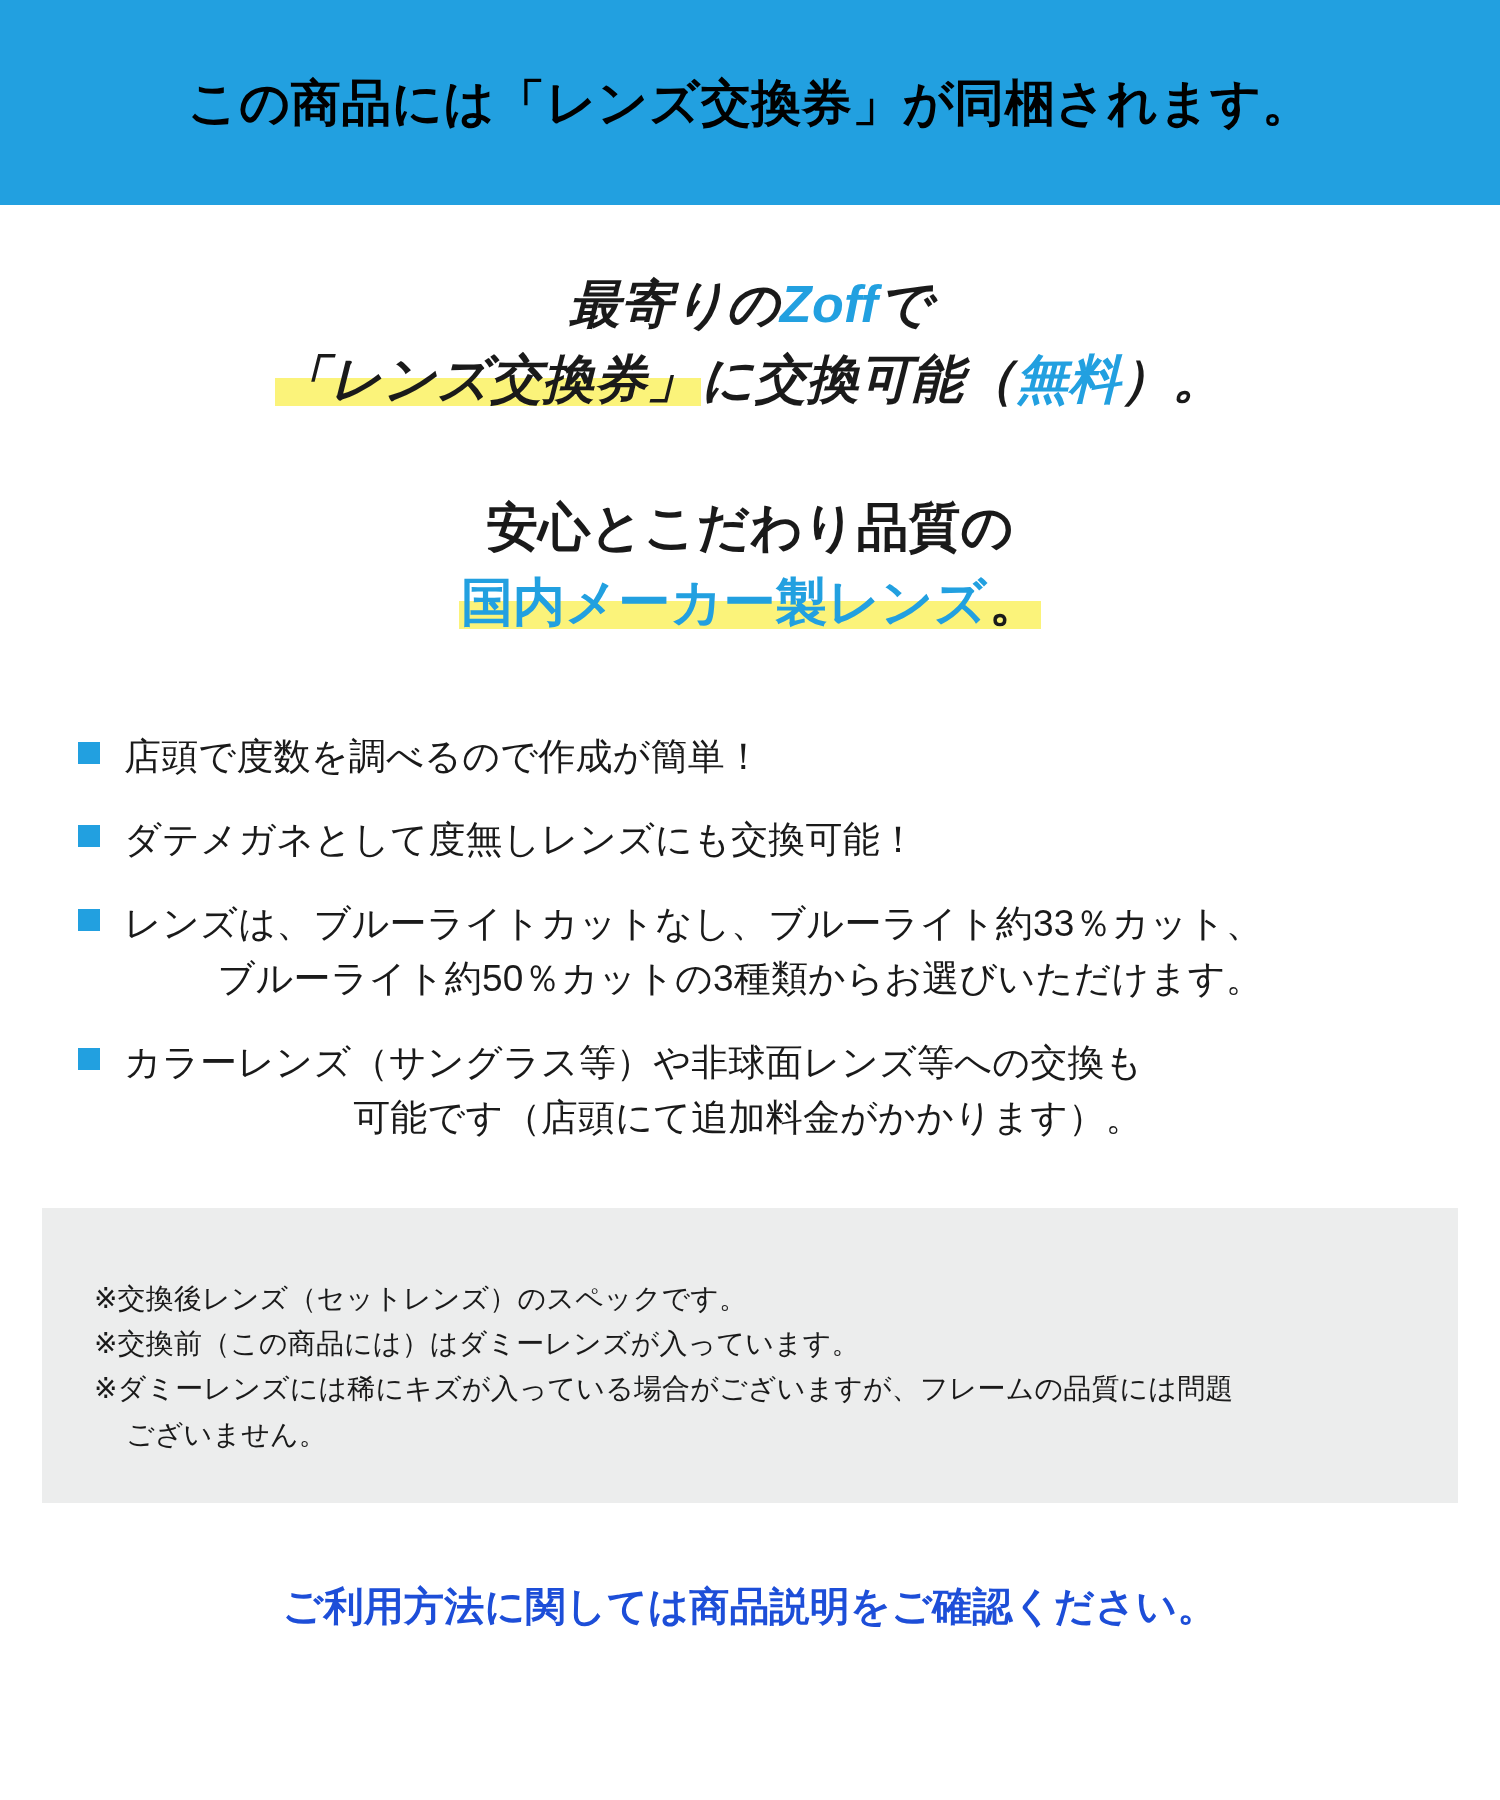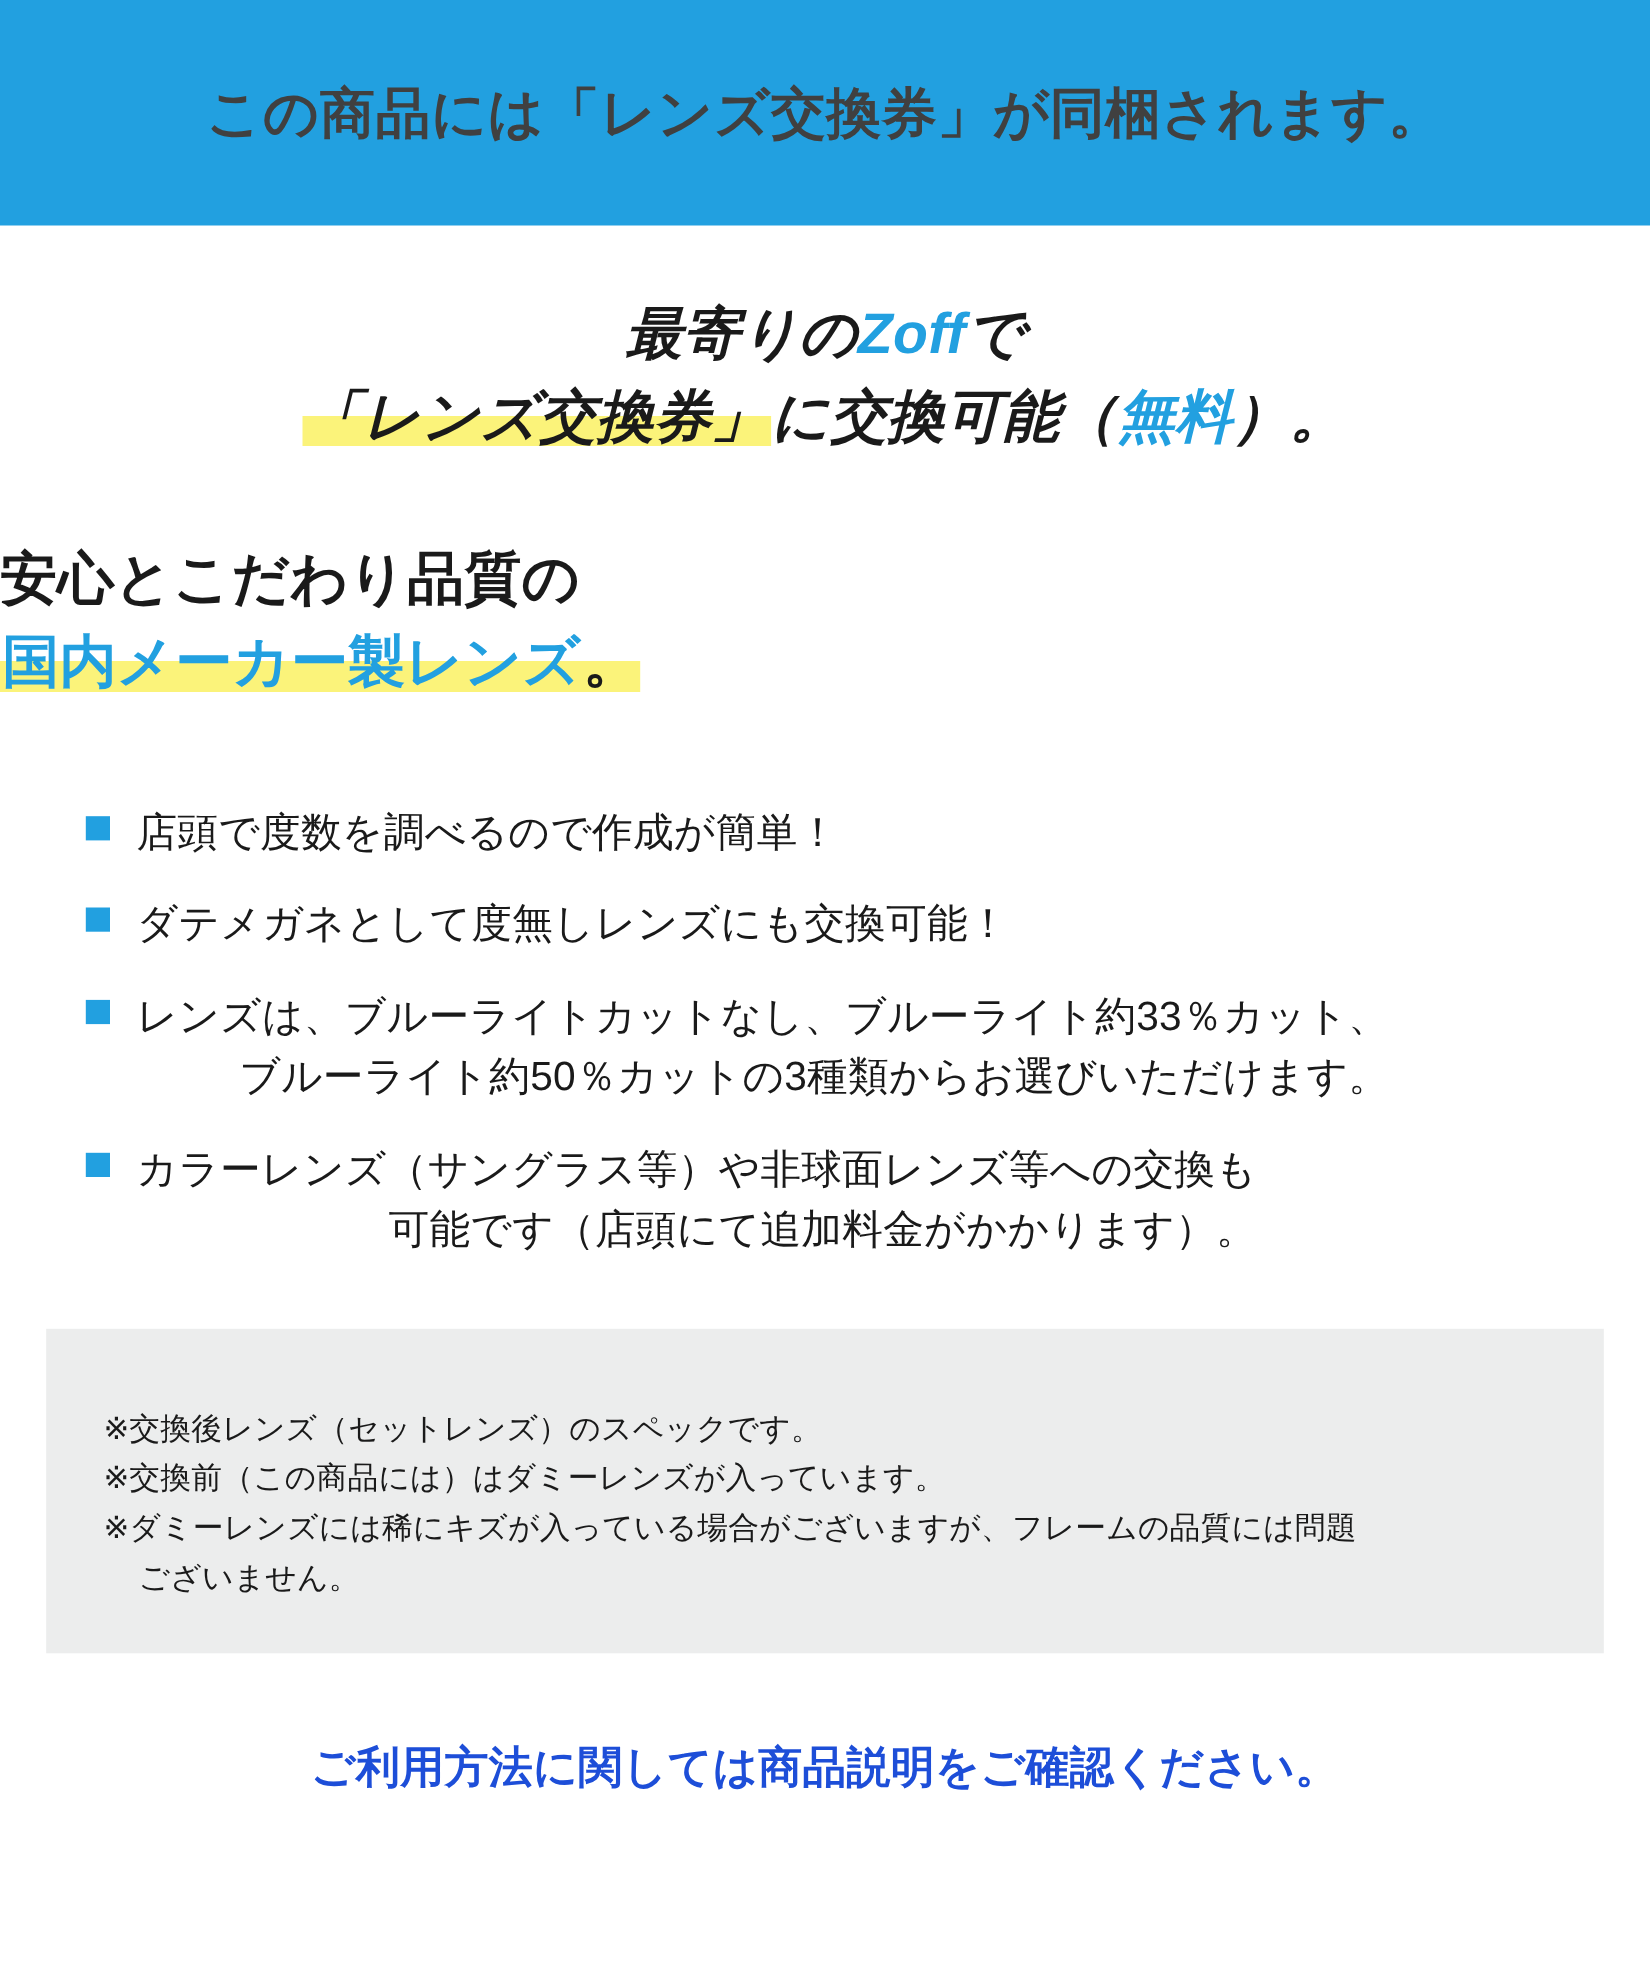--- a/index.html
+++ b/index.html
@@ -18,21 +18,21 @@
   
   .banner {
     background: #22a0e0;
     height: 205px;
     display: flex;
     align-items: center;
     justify-content: center;
     box-sizing: border-box;
   }
   .banner-text {
-    color: #404040;
+    color: #000000;
     font-size: 50px;
     font-weight: bold;
     letter-spacing: 0.01em;
     text-align: center;
     line-height: 1.2;
   }
 
   
   .headline {
     margin-top: 62px;
@@ -54,20 +54,21 @@
   .hl-yellow {
     background: linear-gradient(transparent 48%, #fbf37a 48%, #fbf37a 96%, transparent 96%);
     padding: 0 2px;
   }
   .blue-text {
     color: #22a0e0;
   }
 
   .headline2 {
     margin-top: 72px;
+    text-align: center;
     font-size: 52px;
     font-weight: bold;
     line-height: 1.45;
     color: #1a1a1a;
   }
   .headline2 .line {
     display: block;
     white-space: nowrap;
   }
   .headline2 .blue-hl {

